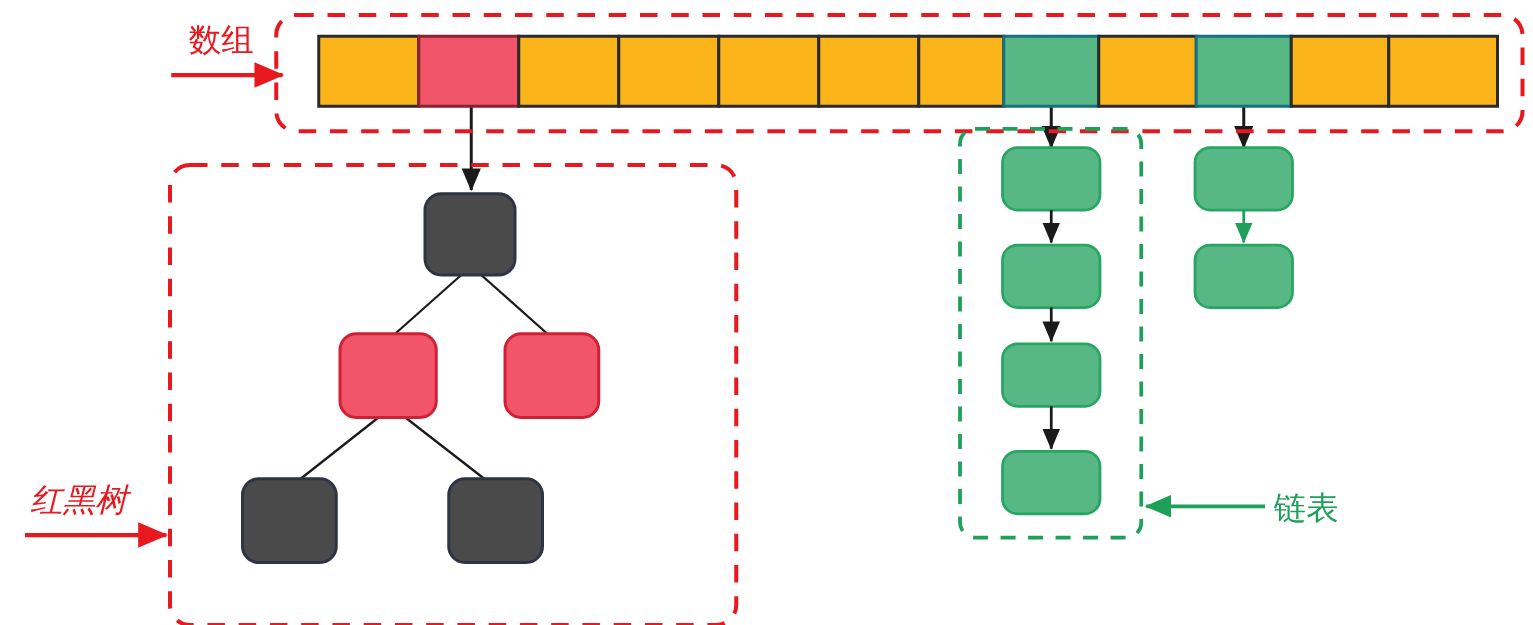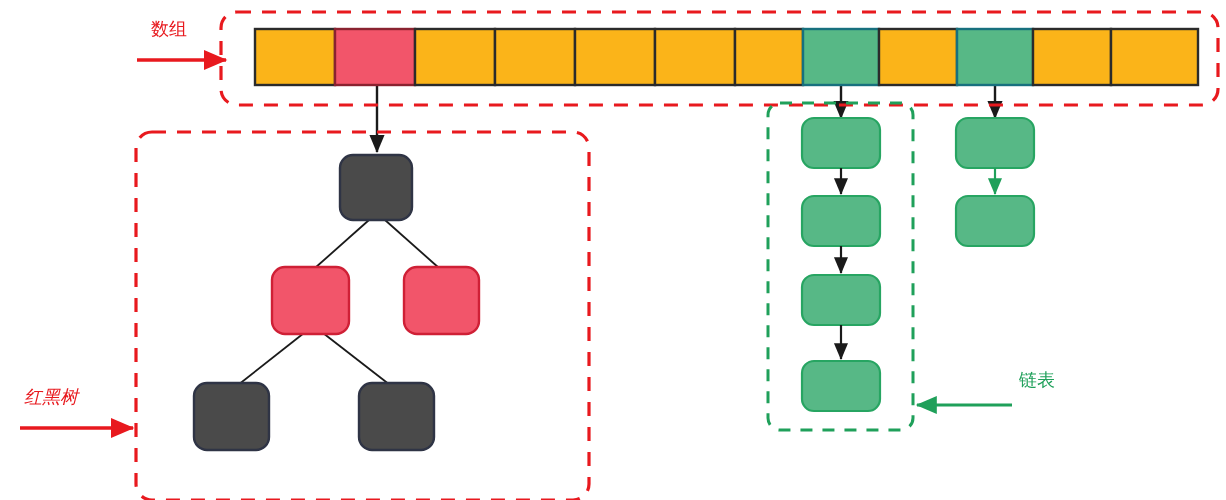--- a/index.html
+++ b/index.html
@@ -5,29 +5,29 @@
   html,body{margin:0;padding:0;background:#ffffff;}
   body{
     font-family:"DejaVu Sans","Liberation Sans",sans-serif;
     width:1226px;height:500px;position:relative;overflow:hidden;
   }
   #stage{position:absolute;left:0;top:0;width:1226px;height:500px;}
   svg#scene{position:absolute;left:0;top:0;width:1226px;height:500px;}
 
   .lbl{
     position:absolute;
-    font-size:18px;
+    font-size:26px;
     font-weight:400;
     line-height:1;
     white-space:nowrap;
     font-family:"DejaVu Sans","Liberation Sans",sans-serif;
   }
   .lbl-array{left:151px;top:20px;color:#e8191e;}
   .lbl-rbtree{left:24px;top:388px;color:#e8191e;font-style:italic;}
-  .lbl-linked{left:1019px;top:372px;color:#1fa05a;font-family:Liberation Mono, monospace;}
+  .lbl-linked{left:1019px;top:394px;color:#1fa05a;}
 </style>
 </head>
 <body>
 
 <div id="stage">
 
   <svg id="scene" viewBox="0 0 1226 500" xmlns="http://www.w3.org/2000/svg">
     <defs>
       <marker id="arrowBlack" markerWidth="9" markerHeight="9" refX="7.2" refY="3.2" orient="auto" markerUnits="strokeWidth">
         <path d="M0,0 L7.6,3.2 L0,6.4 z" fill="#1a1a1a"></path>

